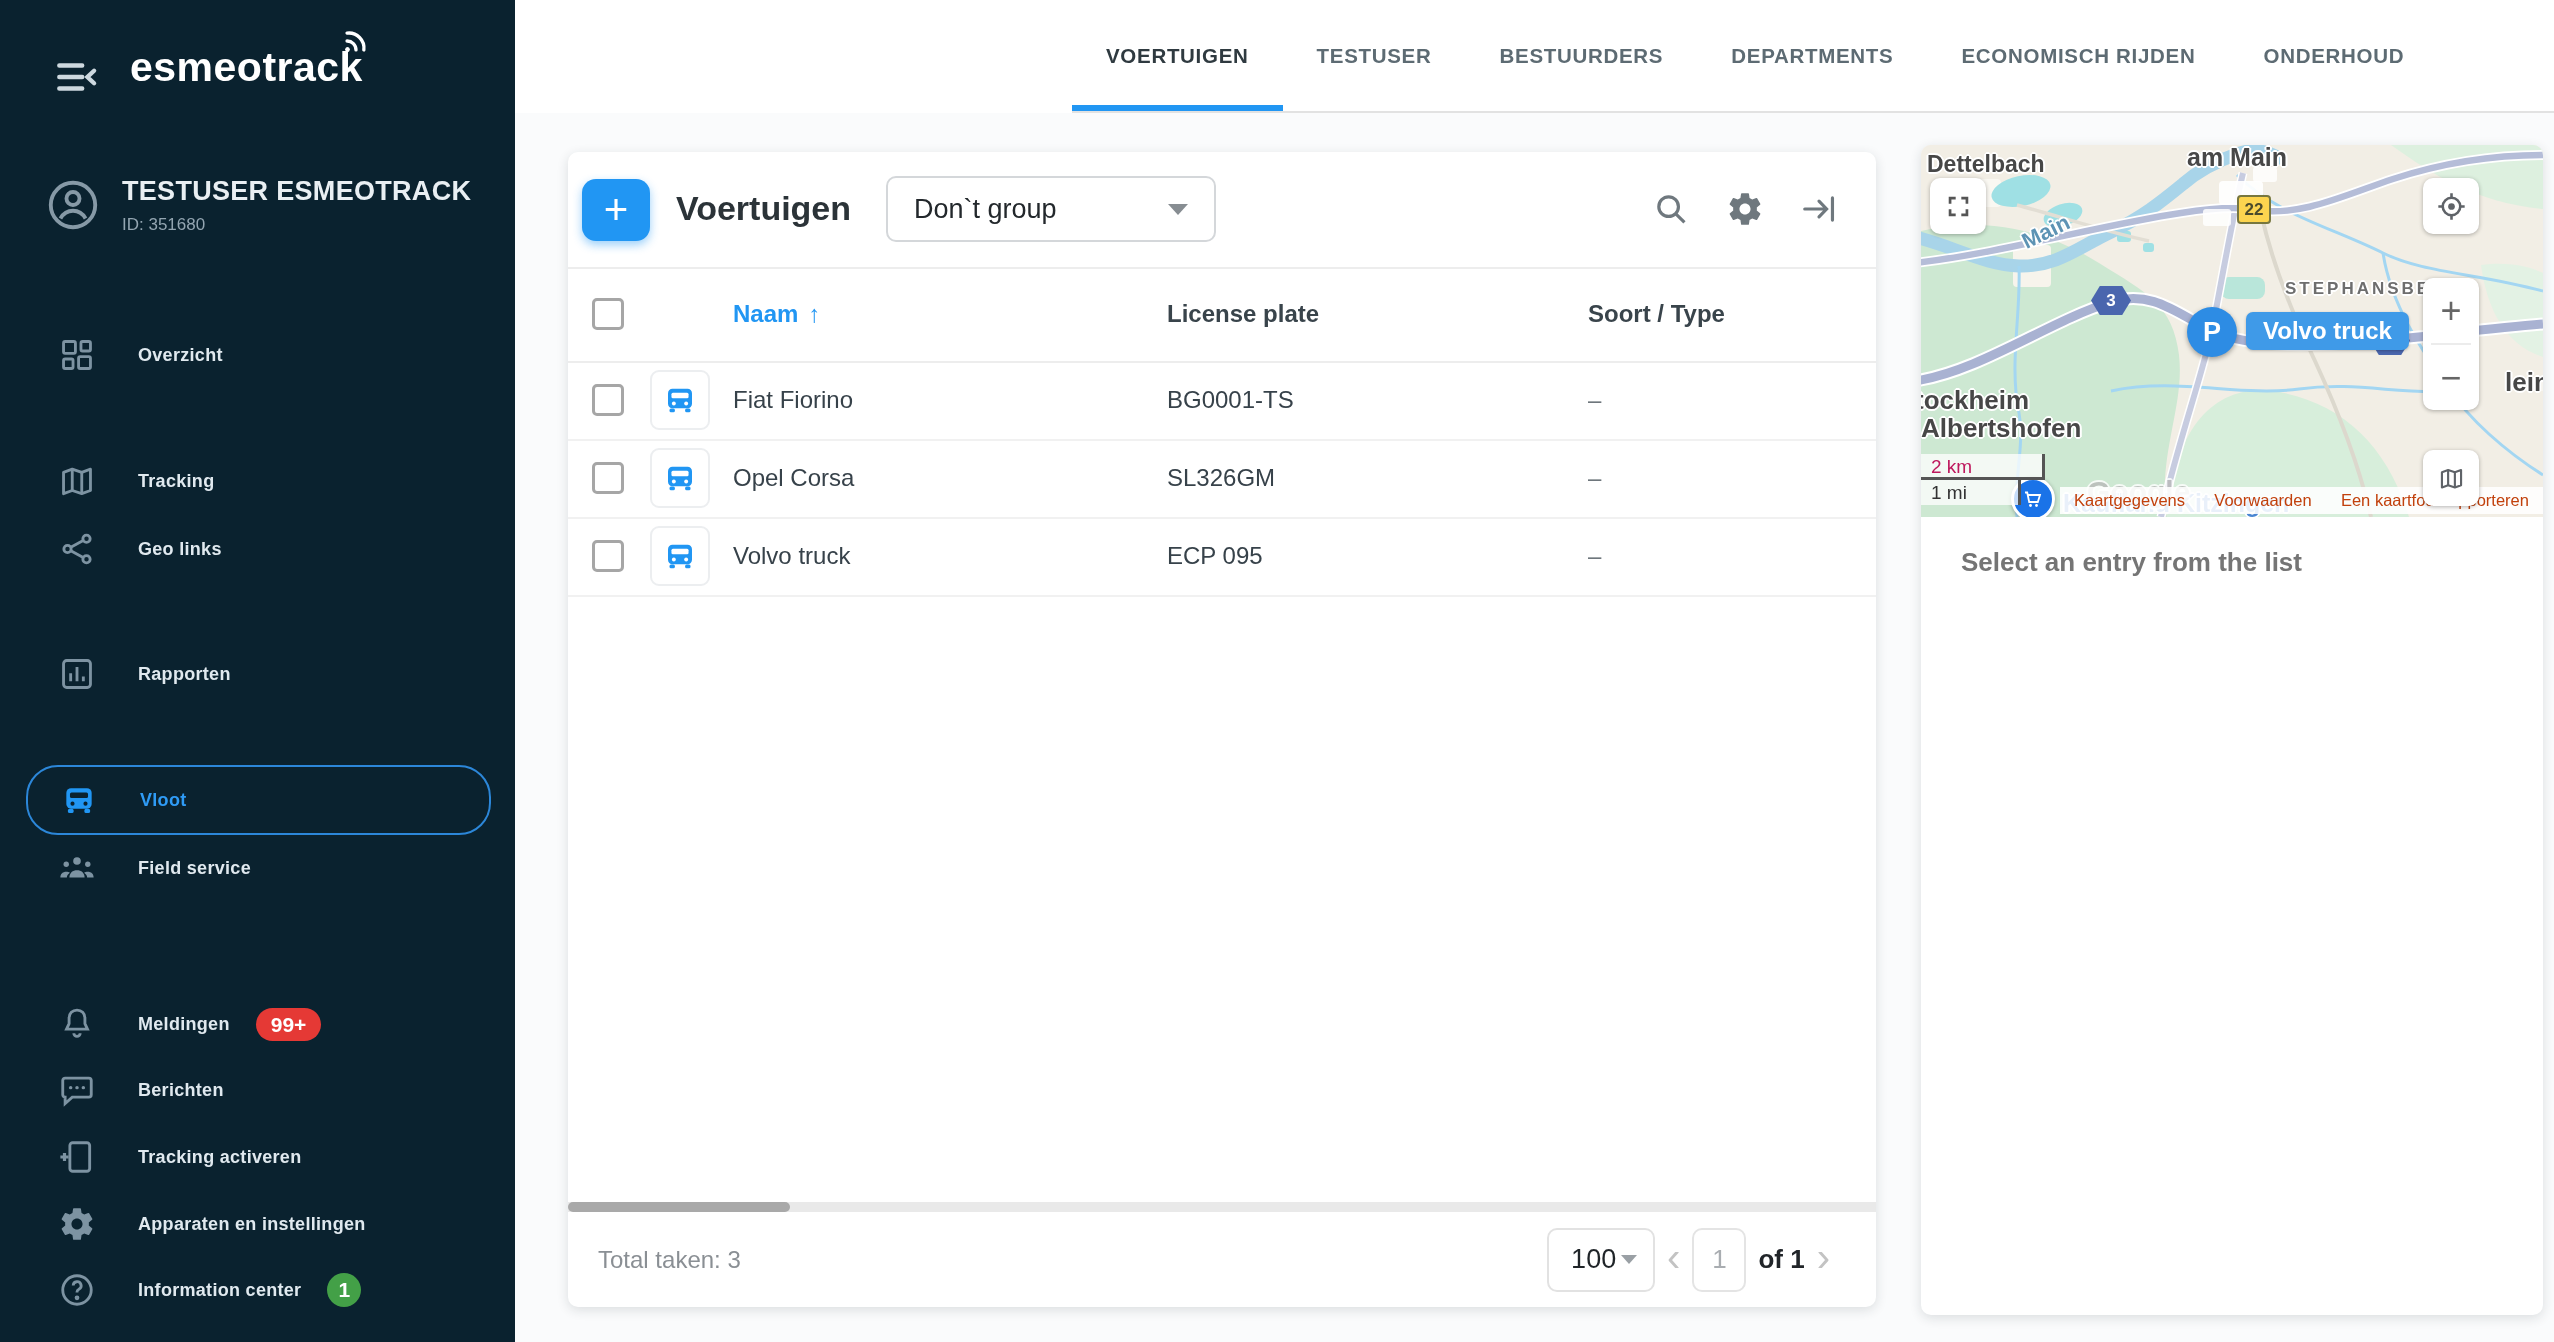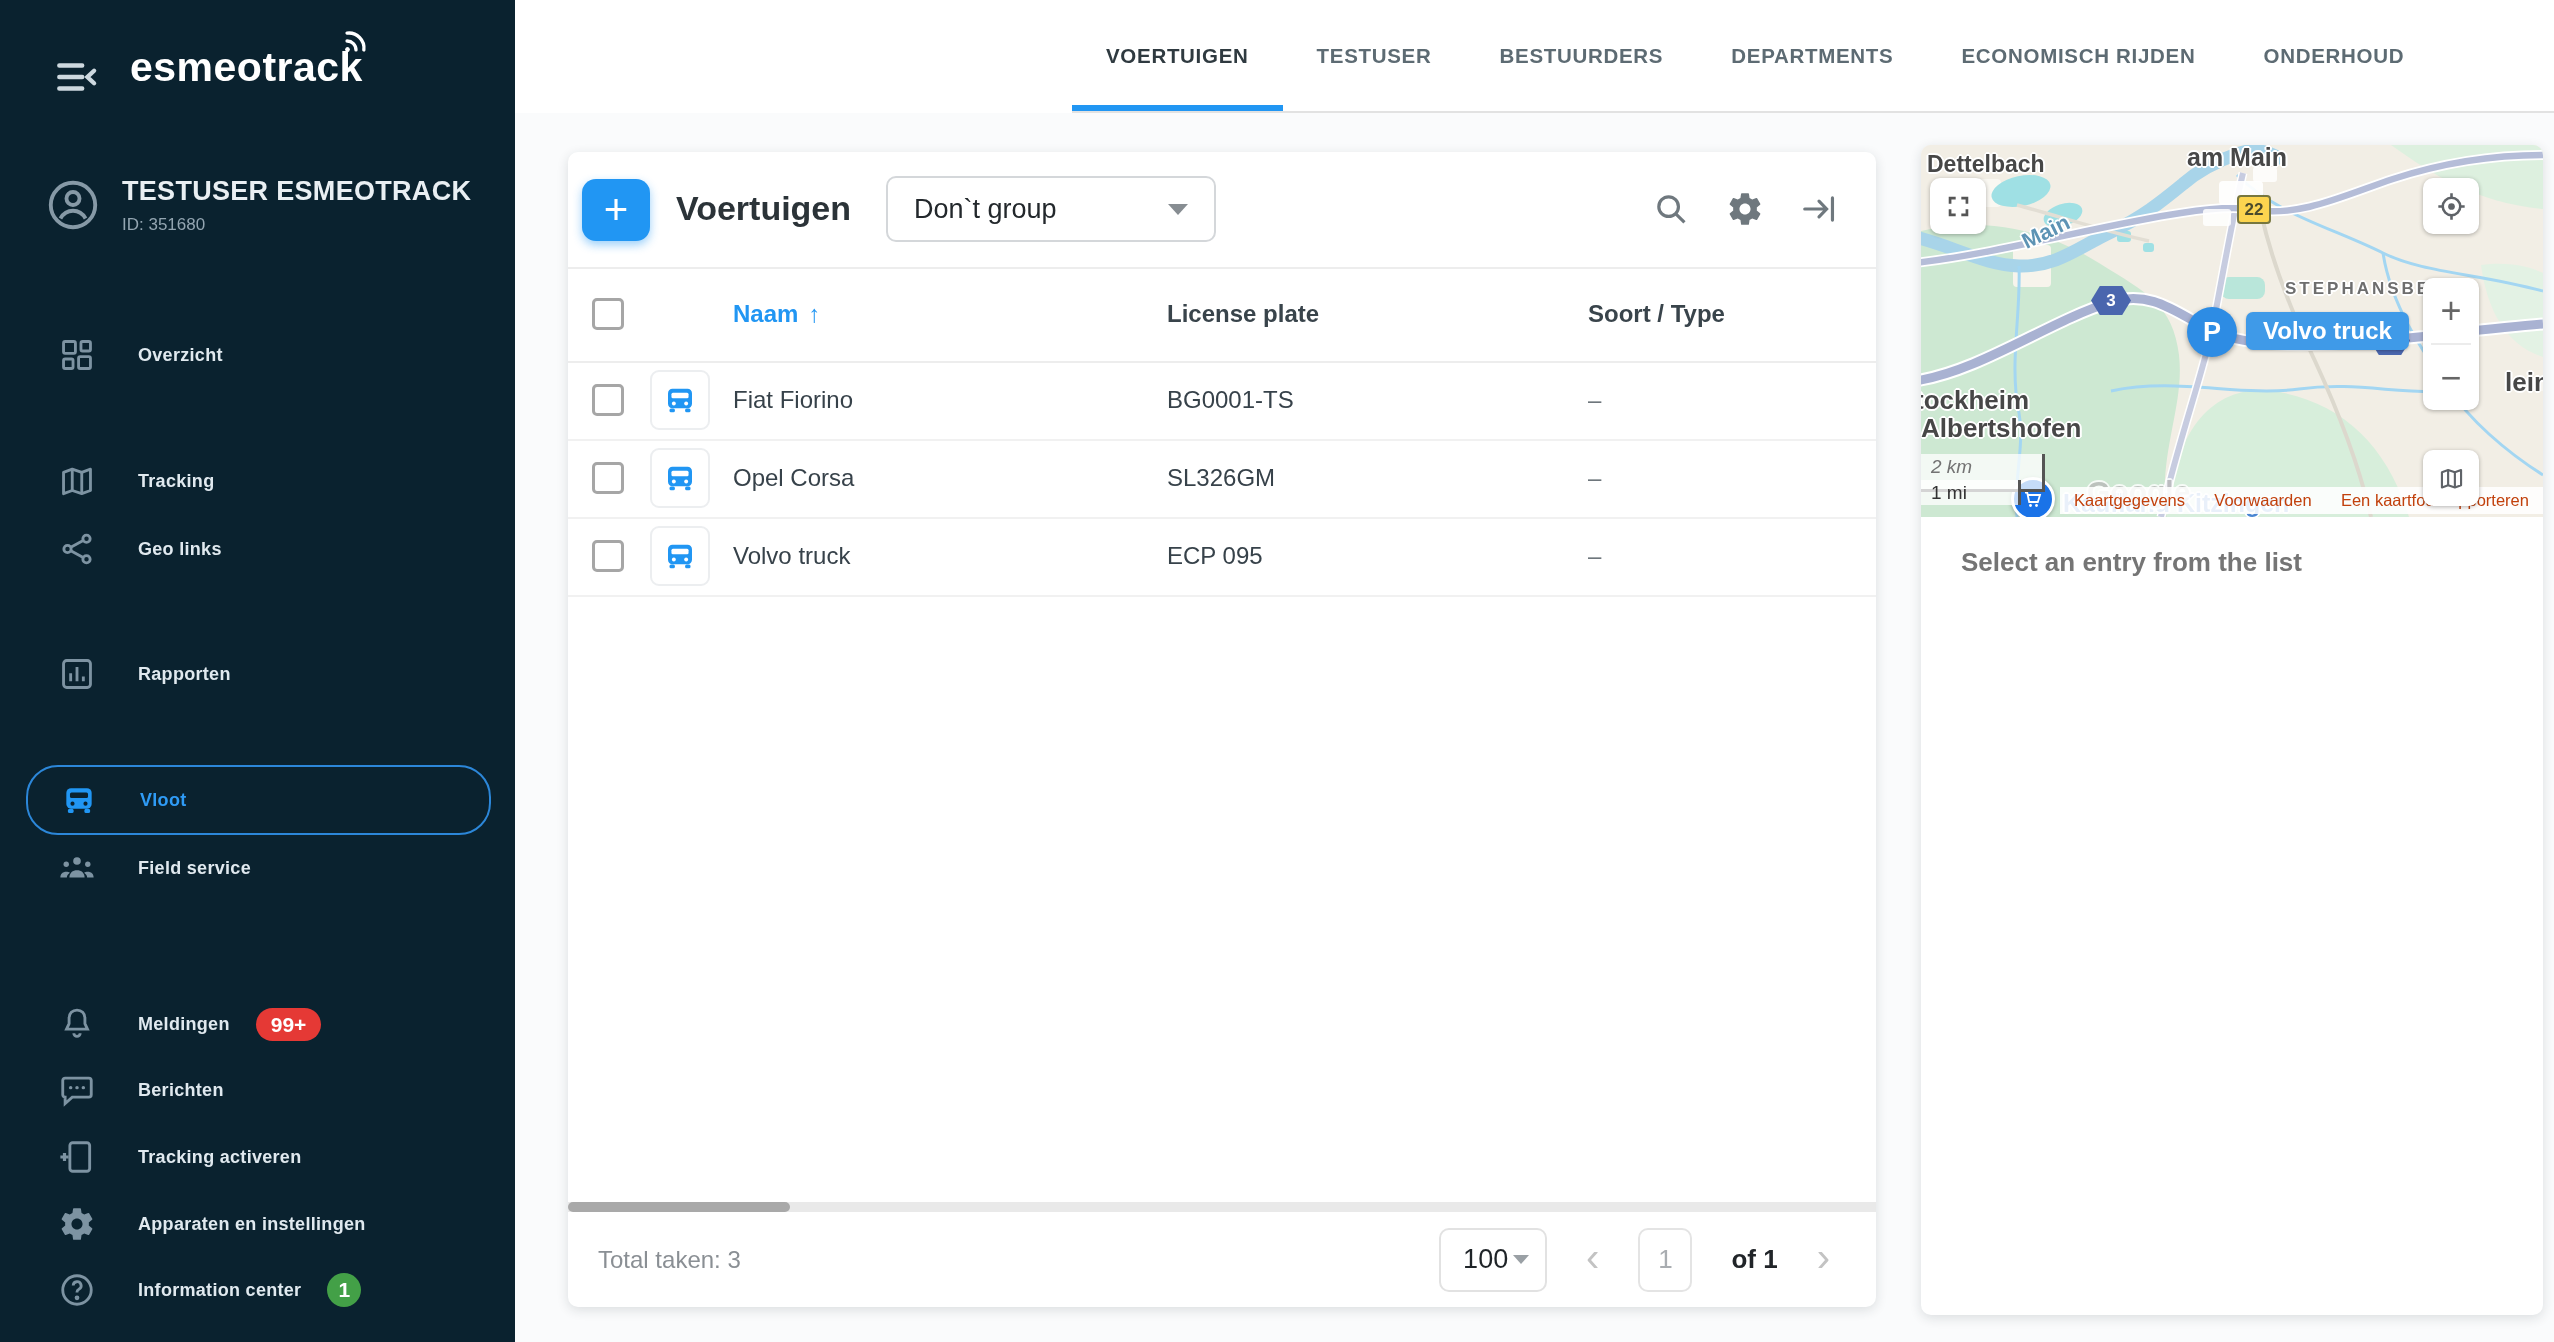--- a/index.html
+++ b/index.html
@@ -69,21 +69,21 @@
            border:2px solid #eceef0;border-radius:9px;display:flex;align-items:center;justify-content:center;
            cursor:pointer;box-sizing:border-box;}
   .veh-btn svg{width:36px;height:36px;}
   .type-dash{color:#6e767c;}
 
   .hscroll{position:absolute;left:0;top:1050px;right:0;height:10px;background:#e9e9e9;cursor:pointer;}
   .hscroll-thumb{position:absolute;left:0;top:0;width:222px;height:10px;background:#a9a9a9;border-radius:5px;cursor:grab;}
 
   .pager{position:absolute;left:0;top:1060px;right:0;height:95px;}
   .total{position:absolute;left:30px;top:0;height:95px;display:flex;align-items:center;font-size:24px;color:#8a8f94;}
-  .pager-controls{position:absolute;right:46px;top:0;height:95px;display:flex;align-items:center;gap:39px;}
+  .pager-controls{position:absolute;right:46px;top:0;height:95px;display:flex;align-items:center;gap:12px;}
   .size-select{width:108px;height:64px;border:2px solid #e2e2e2;border-radius:10px;display:flex;align-items:center;
                padding:0 16px 0 22px;font-size:27px;color:#1f2428;cursor:pointer;box-sizing:border-box;}
   .size-caret{margin-left:auto;width:0;height:0;border-left:8px solid transparent;border-right:8px solid transparent;
               border-top:9px solid #9aa0a5;}
   .chev{font-size:40px;color:#c3c3c3;line-height:1;padding-bottom:6px;cursor:pointer;}
   .page-box{width:54px;height:64px;border:2px solid #e4e4e4;border-radius:10px;display:flex;align-items:center;
             justify-content:center;font-size:26px;color:#a9adb1;box-sizing:border-box;}
   .of-label{font-size:26px;color:#212529;font-weight:600;}
 
   
@@ -113,23 +113,23 @@
   .pmarker{position:absolute;left:266px;top:162px;width:50px;height:50px;border-radius:50%;background:#2d8ce4;
            color:#fff;font-size:27px;font-weight:700;display:flex;align-items:center;justify-content:center;
            box-shadow:0 2px 5px rgba(0,0,0,.35);z-index:2;cursor:pointer;}
   .vlabel{position:absolute;left:325px;top:167px;height:38px;padding:0 17px;background:#3f9ae8;border-radius:7px;
           color:#fff;font-size:24px;font-weight:700;display:flex;align-items:center;z-index:2;cursor:pointer;
           box-shadow:0 1px 3px rgba(0,0,0,.25);}
   .kauf{position:absolute;left:90px;top:332px;width:44px;height:44px;border-radius:50%;background:#1a73e8;
         border:3px solid #fff;box-sizing:border-box;display:flex;align-items:center;justify-content:center;
         box-shadow:0 1px 4px rgba(0,0,0,.3);z-index:1;cursor:pointer;}
   .kauf svg{width:24px;height:24px;}
-  .scale-km{position:absolute;left:0;top:309px;width:124px;height:38px;background:rgba(255,255,255,.75);
-            border-right:3px solid #555;border-bottom:3px solid #555;font-size:19px;color:#737373;
-            padding-left:10px;line-height:26px;z-index:2;box-sizing:border-box;font-style:italic;}
+  .scale-km{position:absolute;left:0;top:309px;width:124px;height:26px;background:rgba(255,255,255,.75);
+            border-right:3px solid #555;border-bottom:3px solid #555;font-size:19px;color:#be185d;
+            padding-left:10px;line-height:26px;z-index:2;box-sizing:border-box;}
   .scale-mi{position:absolute;left:0;top:335px;width:100px;height:25px;background:rgba(255,255,255,.75);
             border-right:3px solid #555;font-size:19px;color:#333;padding-left:10px;line-height:25px;
             z-index:2;box-sizing:border-box;}
   .attrib{position:absolute;left:139px;right:0;bottom:3px;height:27px;background:rgba(255,255,255,.88);
           display:flex;align-items:center;justify-content:space-between;padding:0 14px;font-size:16.5px;
           color:#c2410c;z-index:3;}
   .attrib span{cursor:pointer;white-space:nowrap;}
   .map-btn{position:absolute;background:#fff;border-radius:10px;box-shadow:0 1px 4px rgba(0,0,0,.3);
            display:flex;align-items:center;justify-content:center;cursor:pointer;z-index:4;}
   .btn-fullscreen{left:9px;top:33px;width:56px;height:56px;}

